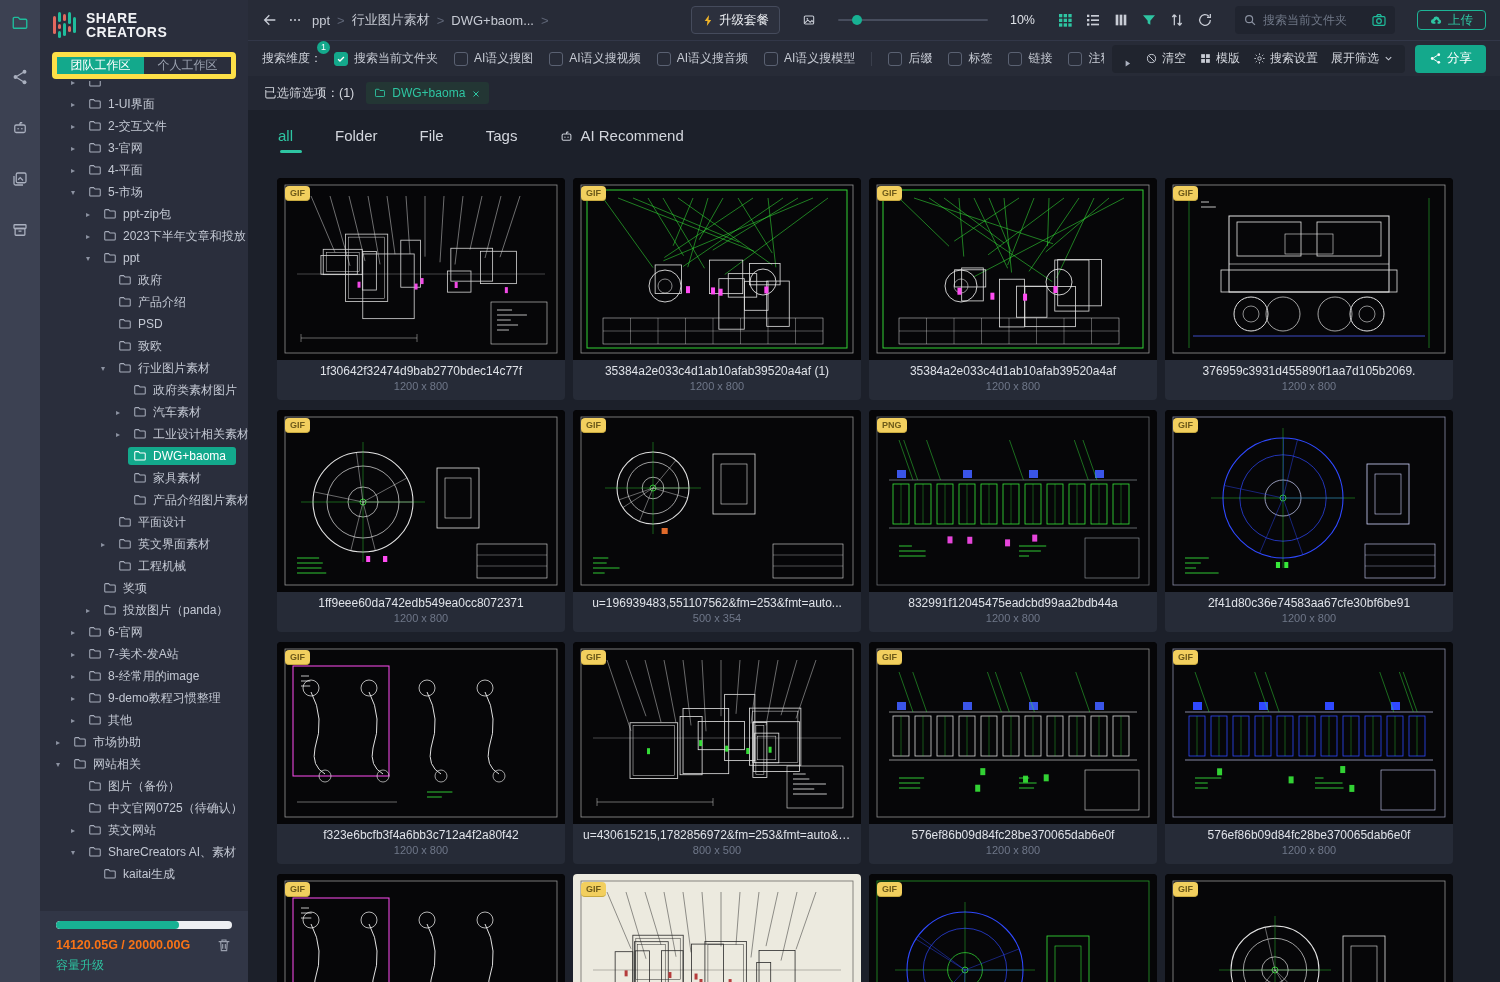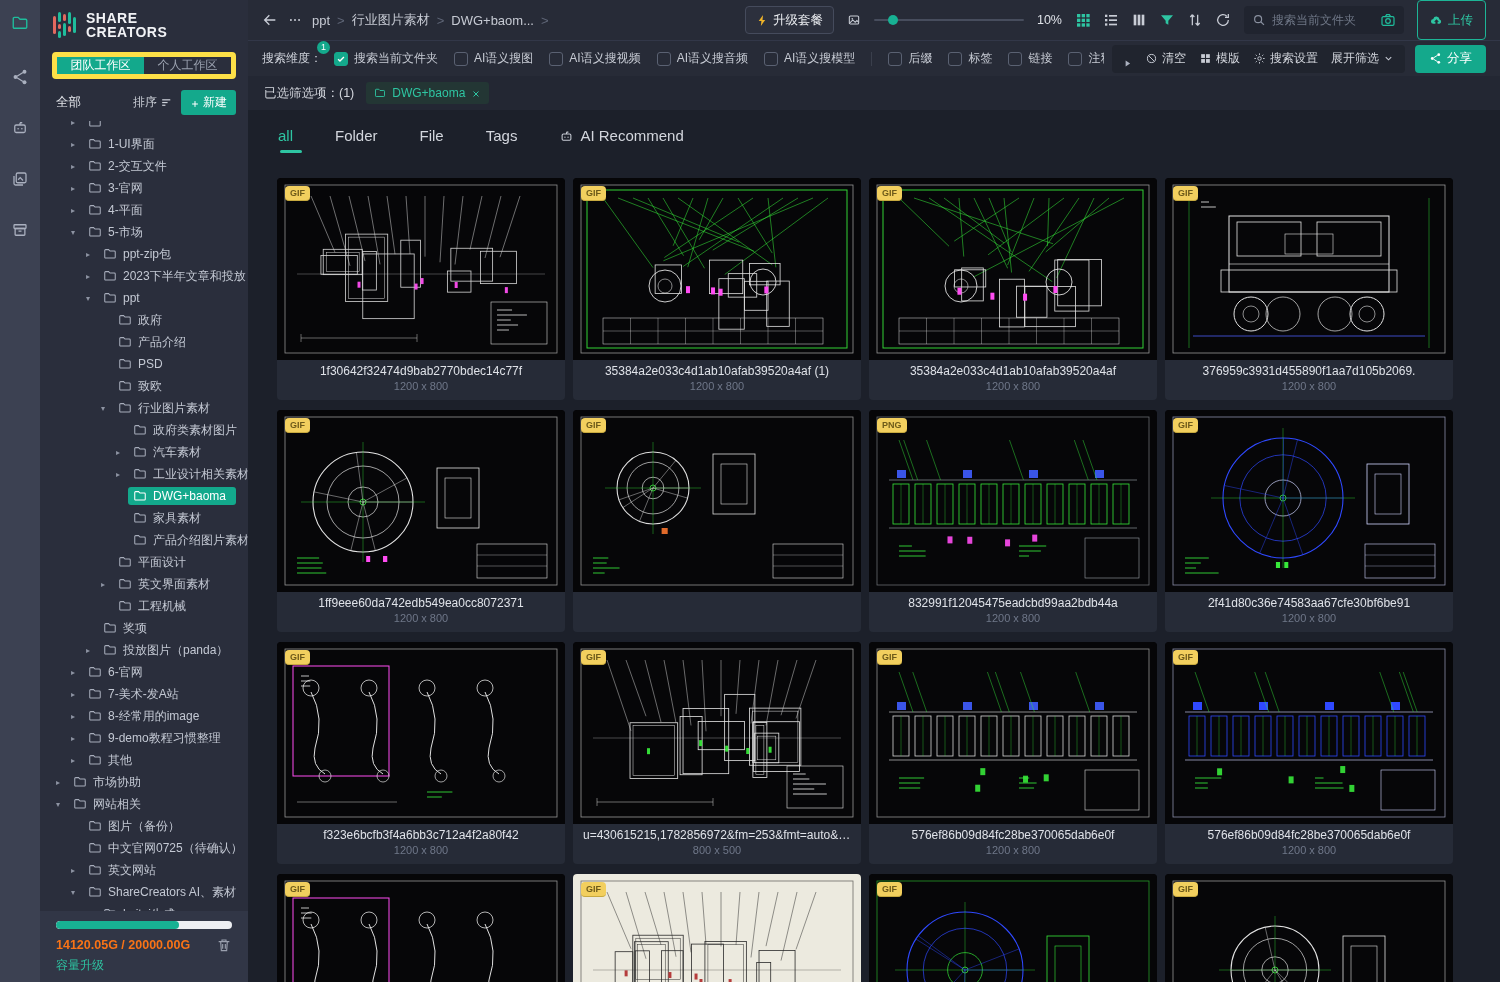--- a/index.html
+++ b/index.html
@@ -41,36 +41,36 @@
   .srow{display:flex;align-items:center;justify-content:space-between}
   .srow .usage{font-size:12.5px;font-weight:bold;color:#f97316}
   .trash{width:16px;height:16px;color:#9aa0ae;cursor:pointer}
   .upg{font-size:12px;color:#2ec5a2;cursor:pointer;display:inline-block;margin-top:4px}
   
   .main{flex:1;display:flex;flex-direction:column;min-width:0}
   .topbar{height:40px;background:#272b37;display:flex;align-items:center;padding:0 14px;gap:10px;flex-shrink:0}
   .tic{width:16px;height:16px;color:#c9cdd6;cursor:pointer;flex-shrink:0}
   .bc{display:flex;align-items:center;gap:7px;font-size:13px;color:#c6cad3;white-space:nowrap}
   .bc .sep{color:#5f6677}
-  .tright{margin-left:auto;display:flex;align-items:center;gap:13px}
+  .tright{margin-left:auto;display:flex;align-items:center;gap:22px}
   .upgbtn{display:flex;align-items:center;gap:4px;height:28px;padding:0 10px;background:#2c303d;border:1px solid #454b5c;
     border-radius:4px;color:#eceef2;font-size:12.5px;cursor:pointer;font-family:inherit}
   .upgbtn .ic{width:13px;height:13px}
   .slider{display:flex;align-items:center;gap:8px}
   .track{position:relative;width:150px;height:2px;background:#474d5d;border-radius:2px}
   .knob{position:absolute;left:14px;top:-4px;width:10px;height:10px;border-radius:50%;background:#17b193}
   .zlabel{font-size:12.5px;color:#dfe2e8}
   .vicons{display:flex;align-items:center;gap:12px}
   .vicons .tic.teal{color:#2ec5a2}
   .searchbox{display:flex;align-items:center;gap:6px;height:28px;width:160px;background:#20242f;border-radius:4px;padding:0 8px}
   .searchbox .sic{width:14px;height:14px;color:#8a91a0;flex-shrink:0}
   .searchbox input{flex:1;min-width:0;background:transparent;border:none;outline:none;color:#dfe2e8;font-size:12px;font-family:inherit}
   .searchbox input::placeholder{color:#6f7787}
   .searchbox .cam{width:16px;height:16px;color:#1fbd9c;cursor:pointer;flex-shrink:0}
-  .upbtn{display:flex;align-items:center;gap:5px;height:40px;padding:0 12px;background:transparent;border:1px solid #1db596;
+  .upbtn{display:flex;align-items:center;gap:5px;height:20px;padding:0 12px;background:transparent;border:1px solid #1db596;
     border-radius:4px;color:#2ec5a2;font-size:12.5px;cursor:pointer;font-family:inherit}
   .upbtn .ic{width:13px;height:13px}
   
   .filterbar{height:36px;background:#272b37;border-top:1px solid #323748;display:flex;align-items:center;padding:0 14px;flex-shrink:0}
   .fdim{position:relative;font-size:12px;color:#cfd3db;flex-shrink:0;margin-right:12px}
   .fdim .nbadge{position:absolute;top:-9px;right:-8px;width:13px;height:13px;border-radius:50%;background:#14a98c;color:#fff;
     font-size:9px;line-height:13px;text-align:center}
   .fstrip{flex:1;display:flex;align-items:center;gap:16px;overflow:hidden;white-space:nowrap;min-width:0}
   .cb{display:flex;align-items:center;gap:6px;font-size:12px;color:#c6cad3;cursor:pointer;flex-shrink:0}
   .box{width:14px;height:14px;border:1px solid #5a6172;border-radius:3px;background:transparent;flex-shrink:0;position:relative}
@@ -158,39 +158,20 @@
         <div>SHARE</div>
         <div>CREATORS</div>
       </div>
     </div>
 
     <div class="seg">
       <div class="seg-item active">团队工作区</div>
       <div class="seg-item">个人工作区</div>
     </div>
 
-    <div class="shead">
-      <span class="all">全部</span>
-      <span class="sright">
-        <span class="sort">
-          <span>排序</span>
-          <span class="ic"><svg viewBox="0 0 24 24" fill="currentColor">
-                <rect x="4" y="6" width="15" height="2.2"></rect>
-                <rect x="4" y="11" width="10" height="2.2"></rect>
-                <rect x="4" y="16" width="6" height="2.2"></rect>
-              </svg></span>
-        </span>
-        <button class="newbtn">
-          <span class="ic"><svg viewBox="0 0 24 24" fill="none" stroke="currentColor" stroke-width="2.4">
-                <path d="M12 5v14M5 12h14"></path>
-              </svg></span>
-          <span>新建</span>
-        </button>
-      </span>
-    </div>
 
     <div class="tree" id="tree">
         <div class="trow" style="padding-left: 31px;">
           <span class="caret">▸</span>
           <span class="titem">
             <span class="fic"><svg viewBox="0 0 24 24">
                 <path d="M3 6a1.5 1.5 0 0 1 1.5-1.5h5L12 7h7.5A1.5 1.5 0 0 1 21 8.5v9a1.5 1.5 0 0 1-1.5 1.5h-15A1.5 1.5 0 0 1 3 17.5z" fill="none" stroke="currentColor" stroke-width="1.8"></path>
               </svg></span>
             <span></span>
           </span>
@@ -994,20 +975,24 @@
               <rect x="88.70047541214197" y="118" width="4" height="6" fill="#e06a2a"></rect>
               <rect x="88.89041855827944" y="118" width="4" height="6" fill="#e06a2a"></rect>
               <line x1="20" y1="148" x2="35.322168230379155" y2="148" stroke="#37e83a" stroke-width="1" opacity="0.85"></line>
               <line x1="20" y1="153" x2="33.68159415263831" y2="153" stroke="#37e83a" stroke-width="1" opacity="0.85"></line>
               <line x1="20" y1="158" x2="46.55308240796727" y2="158" stroke="#37e83a" stroke-width="1" opacity="0.85"></line>
               <line x1="20" y1="163" x2="31.656088977731848" y2="163" stroke="#37e83a" stroke-width="1" opacity="0.85"></line>
               <rect x="200" y="134" width="70" height="34" fill="none" stroke="#dcdcdc" stroke-width="0.6"></rect>
               <line x1="200" y1="145" x2="270" y2="145" stroke="#dcdcdc" stroke-width="0.4" opacity="0.9"></line>
               <line x1="200" y1="156" x2="270" y2="156" stroke="#dcdcdc" stroke-width="0.4" opacity="0.9"></line>
             </svg><span class="badge">GIF</span></div>
+          <div class="cap">
+            <div class="nm">u=196939483,551107562&amp;fm=253&amp;fmt=auto...</div>
+            <div class="dm">500 x 354</div>
+          </div>
         </div>
         <div class="card">
           <div class="thumb"><svg viewBox="0 0 288 182" width="288" height="182">
               <rect x="0" y="0" width="288" height="182" fill="#060608"></rect>
               <rect x="8" y="7" width="272" height="168" fill="none" stroke="#9aa0a8" stroke-width="0.8" opacity="0.65"></rect>
               <line x1="20" y1="70" x2="268" y2="70" stroke="#9aa0a8" stroke-width="0.7" opacity="0.9"></line>
               <line x1="20" y1="118" x2="268" y2="118" stroke="#9aa0a8" stroke-width="0.7" opacity="0.9"></line>
               <rect x="24" y="74" width="16" height="40" fill="none" stroke="#37e83a" stroke-width="0.8"></rect>
               <rect x="28" y="60" width="9" height="8" fill="#3a55e8"></rect>
               <line x1="32" y1="74" x2="32" y2="114" stroke="#37e83a" stroke-width="0.4" opacity="0.9"></line>

